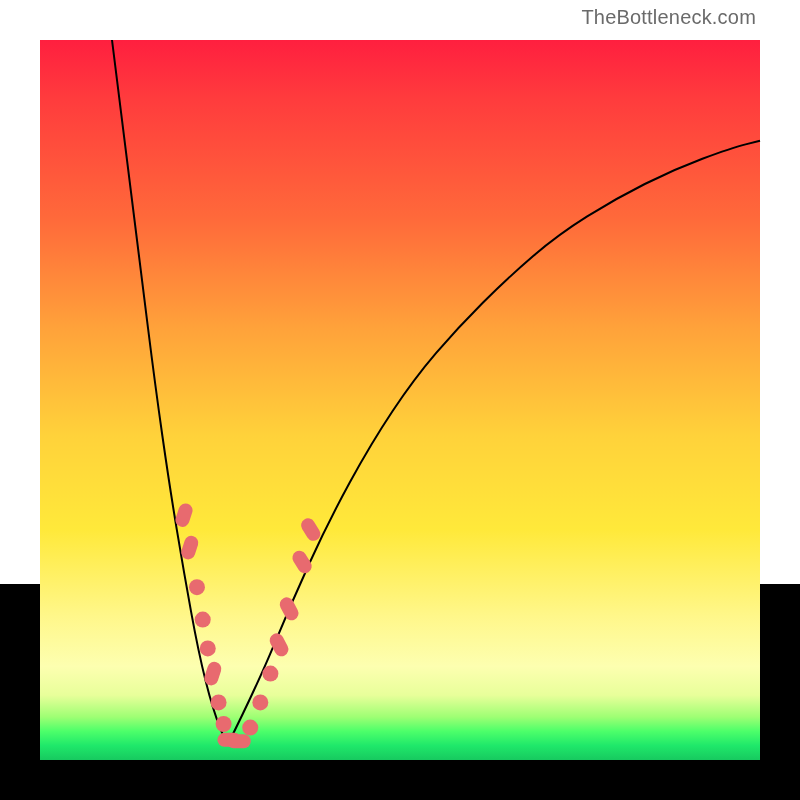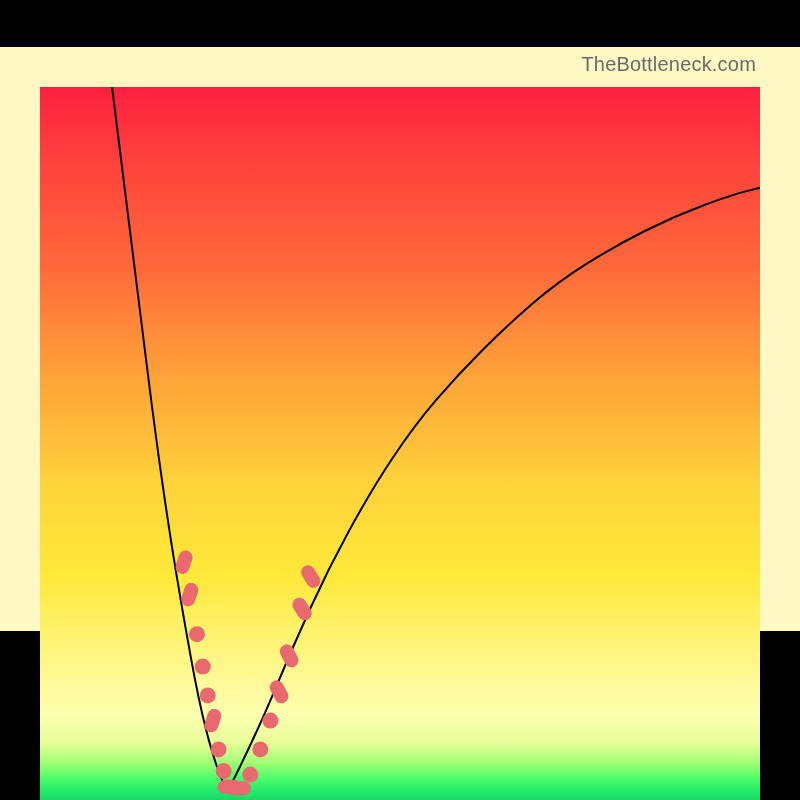--- a/index.html
+++ b/index.html
@@ -8,22 +8,21 @@
     width: 800px;
     height: 800px;
     overflow: hidden;
     background: #000;
     font-family: Arial, Helvetica, sans-serif;
   }
   .frame {
     position: relative;
     width: 800px;
     height: 584px;
-    background: #fef9c3;
-    margin-top: 47px;
+    background: #ffffff;
   }
   .plot-area {
     position: absolute;
     left: 40px;
     top: 40px;
     width: 720px;
     height: 720px;
     
     background: linear-gradient(
       to bottom,

